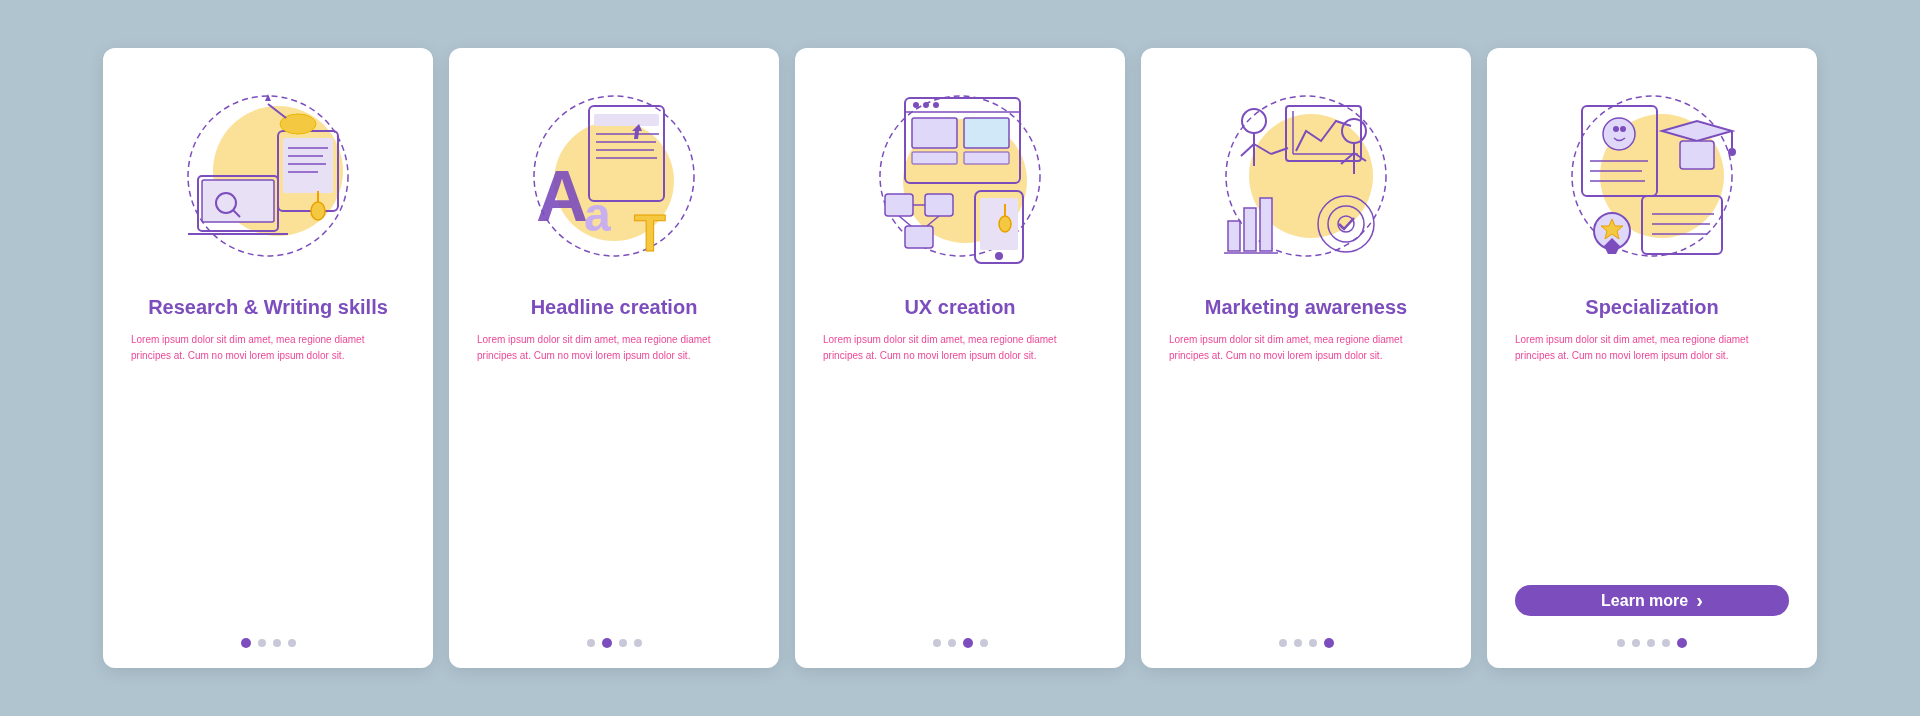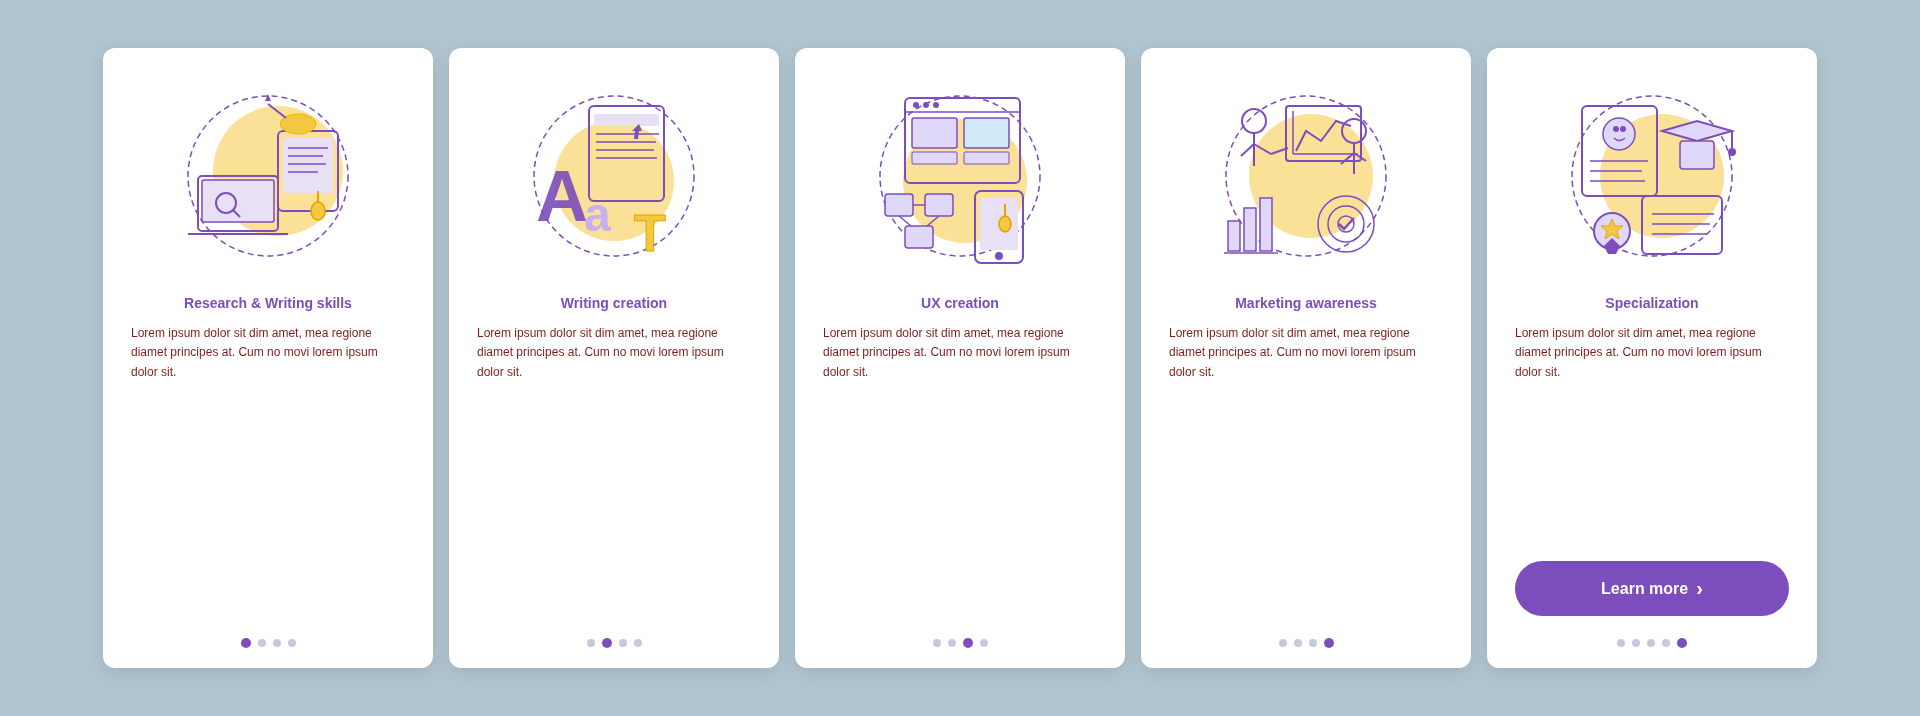--- a/index.html
+++ b/index.html
@@ -39,30 +39,30 @@
       height: 200px;
       display: flex;
       align-items: center;
       justify-content: center;
       margin-bottom: 18px;
       flex-shrink: 0;
     }
 
     .card-title {
       color: #7c4dbd;
-      font-size: 14px;
+      font-size: 20px;
       font-weight: 600;
       text-align: center;
       margin-bottom: 12px;
       line-height: 1.3;
     }
 
     .card-body {
-      color: #7f1d1d;
-      font-size: 12px;
+      color: #ec4899;
+      font-size: 10px;
       line-height: 1.6;
       text-align: left;
       flex: 1;
     }
 
     .card-dots {
       display: flex;
       gap: 7px;
       margin-top: 18px;
       align-items: center;
@@ -79,21 +79,21 @@
       background: #7c4dbd;
       width: 10px;
       height: 10px;
     }
 
     .learn-more-btn {
       background: #7c4dbd;
       color: #ffffff;
       border: none;
       border-radius: 28px;
-      padding: 16px 32px;
+      padding: 4px 32px;
       font-size: 16px;
       font-weight: 600;
       cursor: pointer;
       display: flex;
       align-items: center;
       gap: 8px;
       margin-top: 16px;
       margin-bottom: 4px;
       width: 100%;
       justify-content: center;
@@ -171,21 +171,21 @@
 
         <polygon points="125,48 118,55 121,55 120,63 124,63 125,55 128,55" fill="#7c4dbd"></polygon>
 
         <text x="22" y="145" font-size="72" fill="#7c4dbd" font-weight="bold" font-family="Georgia, serif" opacity="0.9">A</text>
 
         <text x="70" y="155" font-size="48" fill="#c8b0f0" font-weight="bold" font-family="Georgia, serif">a</text>
 
         <text x="120" y="175" font-size="52" fill="#f5c842" font-weight="bold" font-family="Georgia, serif" stroke="#e8a000" stroke-width="1">T</text>
       </svg>
     </div>
-    <div class="card-title">Writing creation</div>
+    <div class="card-title">Headline creation</div>
     <div class="card-body">Lorem ipsum dolor sit dim amet, mea regione diamet principes at. Cum no movi lorem ipsum dolor sit.</div>
     <div class="card-dots">
       <div class="dot"></div>
       <div class="dot active"></div>
       <div class="dot"></div>
       <div class="dot"></div>
     </div>
   </div>
 
   <div class="card">

